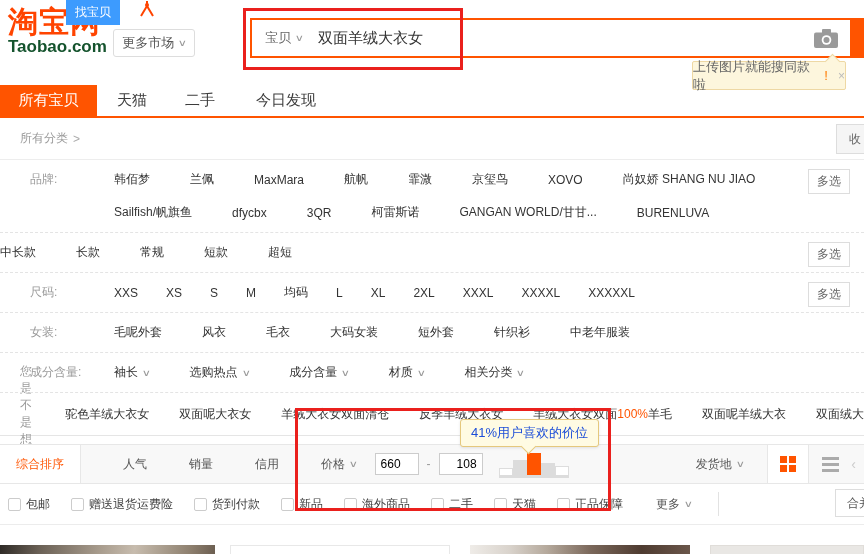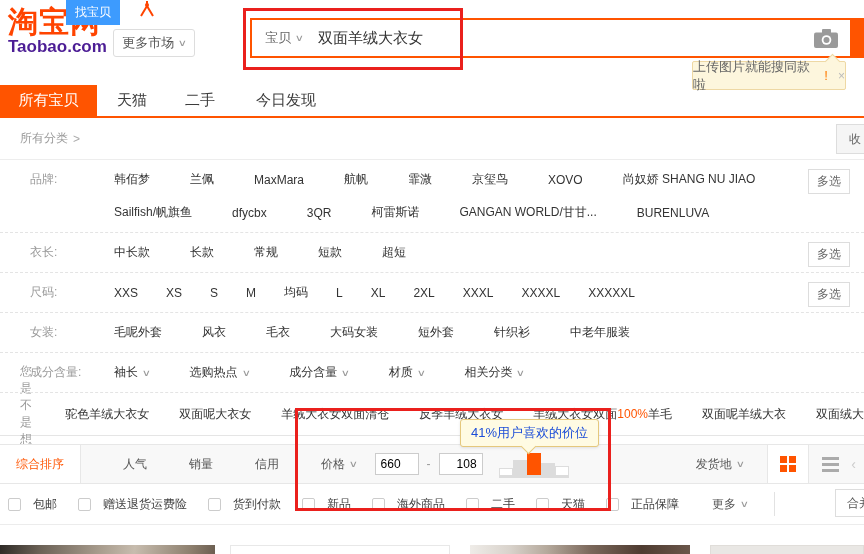--- a/index.html
+++ b/index.html
@@ -2,21 +2,21 @@
 <html><head>
 <meta charset="utf-8">
 <style>
   html,body{margin:0;padding:0;background:#fff;}
   .page{position:relative;width:864px;height:554px;overflow:hidden;background:#fff;
         font-family:"Liberation Sans","DejaVu Sans",sans-serif;font-size:12px;color:#333;}
   
   .header{position:relative;height:85px;}
   .logo{position:absolute;left:8px;top:6px;cursor:pointer;}
   .logo-cn{font-size:30px;line-height:32px;font-weight:bold;color:#ff4400;letter-spacing:1px;}
-  .logo-en{font-size:17px;line-height:18px;font-weight:bold;color:#4c1d95;}
+  .logo-en{font-size:17px;line-height:18px;font-weight:bold;color:#14532d;}
   .antenna{position:absolute;left:138px;top:1px;}
   .badge{position:absolute;left:66px;top:0;background:#3d9bfe;color:#fff;padding:4px 9px;z-index:3;cursor:pointer;}
   .more-markets{position:absolute;left:113px;top:29px;width:80px;height:26px;border:1px solid #ddd;border-radius:3px;
         background:#fff;color:#555;display:flex;align-items:center;justify-content:center;gap:5px;cursor:pointer;font-size:13px;}
   .chev{color:#999;font-size:9px;transform:scaleX(1.4);display:inline-block;}
   .search-wrap{position:absolute;left:250px;top:18px;width:614px;height:40px;box-sizing:border-box;
         border:2px solid #ff5400;background:#fff;display:flex;align-items:center;}
   .search-cat{width:64px;flex-shrink:0;display:flex;align-items:center;justify-content:center;gap:5px;color:#666;font-size:13px;cursor:pointer;}
   .search-input{flex:1;border:none;outline:none;font-size:15px;color:#333;font-family:inherit;background:transparent;}
   .camera{margin-right:12px;cursor:pointer;flex-shrink:0;}
@@ -76,21 +76,21 @@
   .list-ico{display:flex;flex-direction:column;gap:3px;}
   .list-ico span{width:17px;height:3px;background:#ababab;}
   .chev-left{color:#ccc;margin-right:8px;font-size:14px;cursor:pointer;}
   .price-tip{position:absolute;left:460px;top:419px;height:26px;padding:0 10px;background:#fffbe3;border:1px solid #e5c87d;
         border-radius:3px;color:#1d4ed8;font-size:13px;display:flex;align-items:center;z-index:7;box-shadow:0 1px 3px rgba(0,0,0,.1);}
   .price-tip .tarrow{position:absolute;bottom:-6px;left:62px;width:10px;height:10px;background:#fffbe3;
         border-right:1px solid #e5c87d;border-bottom:1px solid #e5c87d;transform:rotate(45deg);}
   .red-box-2{position:absolute;left:295px;top:408px;width:310px;height:97px;border:3px solid #ea201d;z-index:6;pointer-events:none;}
   
   .cbrow{position:relative;display:flex;align-items:center;height:40px;padding-left:8px;border-bottom:1px solid #ececec;}
-  .cbitem{display:flex;align-items:center;gap:12px;margin-right:21px;color:#404040;cursor:pointer;}
+  .cbitem{display:flex;align-items:center;gap:5px;margin-right:21px;color:#404040;cursor:pointer;}
   .cb{width:13px;height:13px;box-sizing:border-box;border:1px solid #ccc;background:#fff;border-radius:2px;}
   .more-drop{display:flex;align-items:center;gap:5px;color:#555;margin-left:12px;cursor:pointer;}
   .vdiv{width:1px;height:24px;background:#e2e2e2;margin-left:26px;}
   .merge-btn{position:absolute;left:835px;top:5px;height:28px;width:70px;box-sizing:border-box;border:1px solid #ddd;
         background:#fff;color:#555;display:flex;align-items:center;padding:0 11px;cursor:pointer;}
   
   .prodstrip{position:absolute;left:0;top:545px;width:864px;height:60px;}
   .card{position:absolute;top:0;height:60px;cursor:pointer;}
   .c1{left:0;width:215px;background:linear-gradient(100deg,#2e2a26 0%,#6b6156 18%,#a99d8e 45%,#c7bcae 60%,#8d7f6e 85%,#5f5246 100%);}
   .c2{left:230px;width:220px;background:#fff;border:1px solid #e8e8e8;box-sizing:border-box;}
@@ -176,21 +176,20 @@
           <span class="fitem">3QR</span>
           <span class="fitem">柯雷斯诺</span>
           <span class="fitem">GANGAN WORLD/甘甘...</span>
           <span class="fitem">BURENLUVA</span>
         </div>
       </div>
       <span class="multi-btn">多选</span>
     </div>
 
     <div class="frow">
-      <div class="row-label">衣长:</div>
       <div class="fitems">
         <span class="fitem">中长款</span>
         <span class="fitem">长款</span>
         <span class="fitem">常规</span>
         <span class="fitem">短款</span>
         <span class="fitem">超短</span>
       </div>
       <span class="multi-btn">多选</span>
     </div>
 

